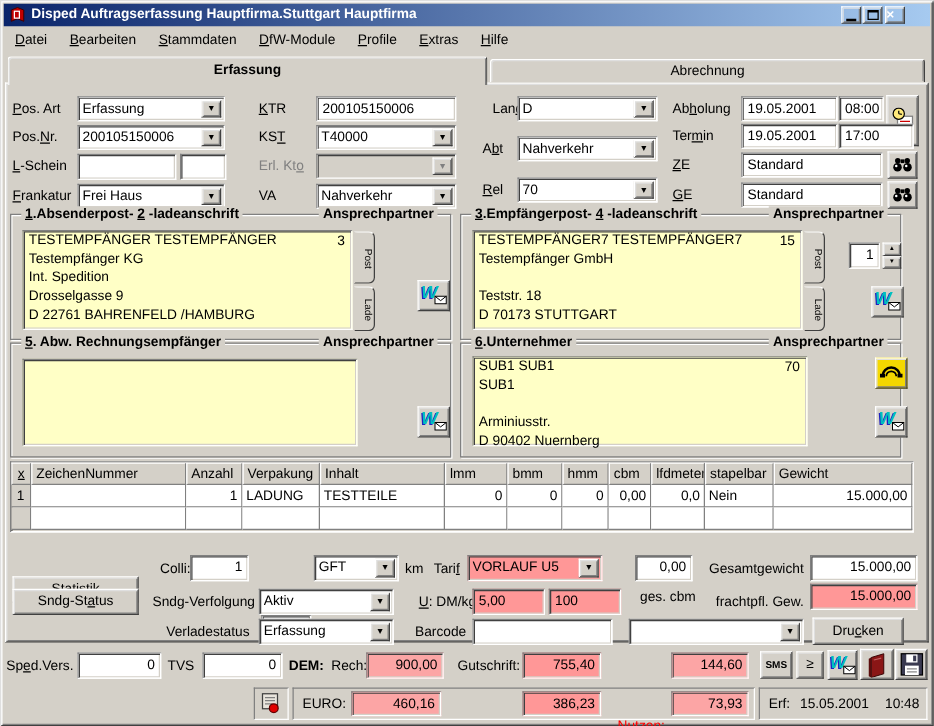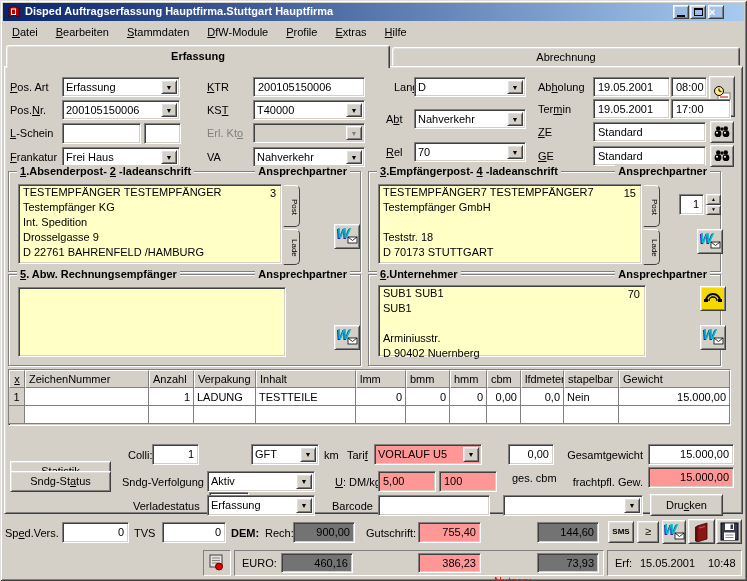--- a/index.html
+++ b/index.html
@@ -14,21 +14,21 @@
   .num{text-align:right;}
   .btn{position:absolute;background:#d4d0c8;font-size:11px;text-align:center;cursor:default;}
   .combo{position:absolute;background:#fff;}
   .combo .ct{position:absolute;left:3px;top:2px;right:19px;font-size:11px;line-height:14px;white-space:nowrap;overflow:hidden;}
   .combo .cb{position:absolute;top:2px;right:2px;bottom:2px;width:16px;background:#d4d0c8;font-size:7px;line-height:14px;text-align:center;color:#000;}
   .combo.dis{background:#d4d0c8;}
   .combo.dis .cb{color:#808080;}
   .gb{position:absolute;border:1px solid #808080;box-shadow:inset 1px 1px 0 #fff, 1px 1px 0 #fff;}
   .gt{position:absolute;top:-7px;background:#d4d0c8;padding:0 3px;font-size:11px;white-space:nowrap;font-weight:bold;}
   .yellow{background:#ffffc6;}
-  .green{background:#737373;}
+  .green{background:#fca5a5;}
   .pink{background:#ff9797;}
   .adr{position:absolute;font-size:11px;}
   .adr .ln{height:15px;line-height:15px;padding-left:4px;white-space:nowrap;overflow:hidden;}
   .adr .code{position:absolute;top:2px;right:5px;}
   .vt{position:absolute;background:#d4d0c8;border:1px solid;border-color:#fff #404040 #404040 #d4d0c8;border-radius:0 5px 5px 0;
       writing-mode:vertical-rl;font-size:8px;text-align:center;padding-top:2px;overflow:hidden;}
   .titlebar{position:absolute;left:3px;top:3px;width:741px;height:18px;background:linear-gradient(to right,#0a246a,#a6caf0);color:#fff;}
   .titlebar .tt{position:absolute;left:22px;top:2px;font-size:11px;font-weight:bold;white-space:nowrap;}
   .wbtn{position:absolute;top:2px;width:16px;height:14px;font-size:9px;line-height:12px;font-weight:bold;}
   .menu{position:absolute;left:3px;top:21px;width:741px;height:21px;display:flex;align-items:center;}

